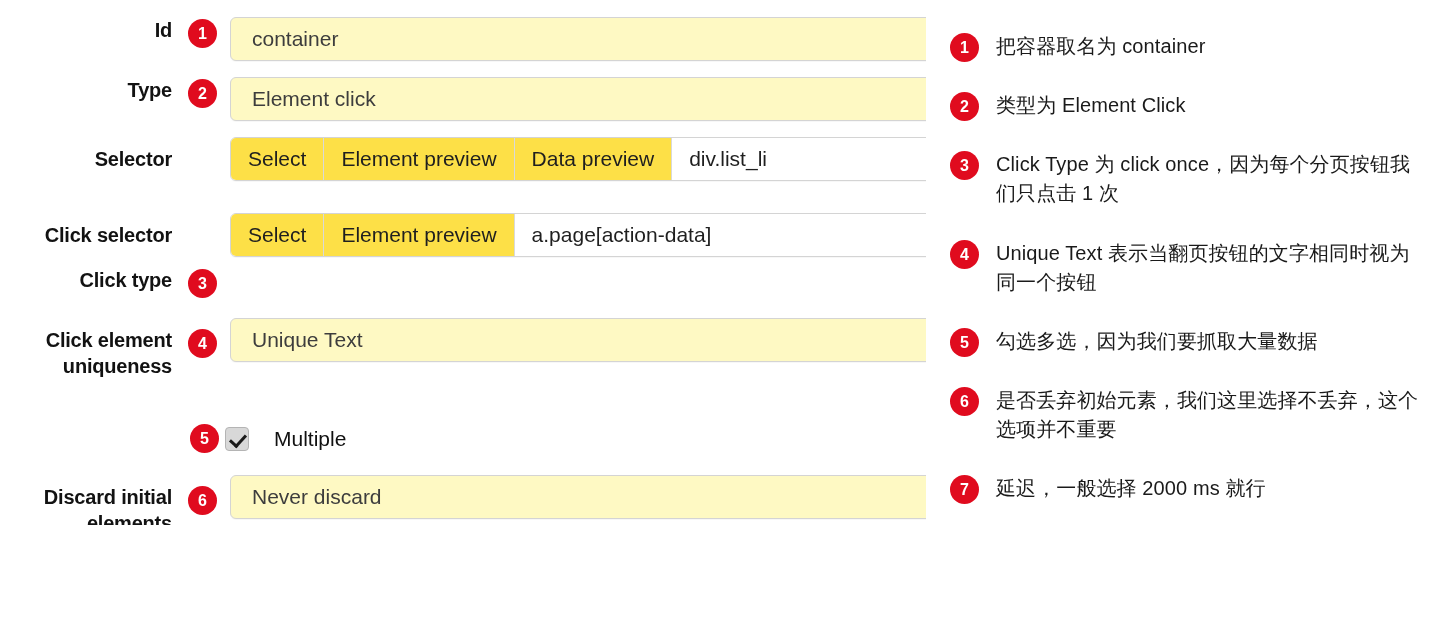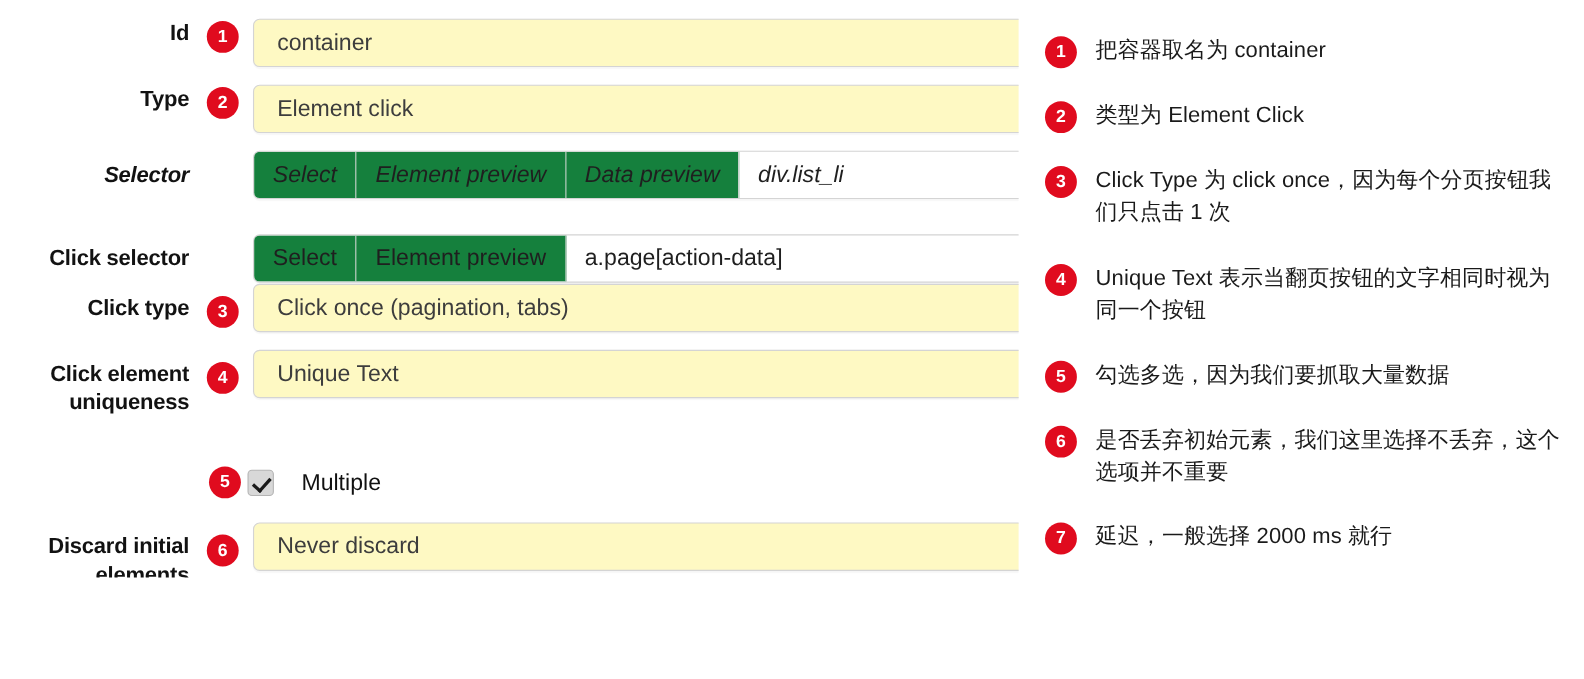--- a/index.html
+++ b/index.html
@@ -107,21 +107,21 @@
   }
   .seg-btn {
     display: flex;
     align-items: center;
     justify-content: center;
     border-right: 1px solid #d9d9d9;
     font-size: 21px;
     color: #1f1f1f;
     padding: 0 17px;
     white-space: nowrap;
-    background: #15803d;
+    background: #fde047;
   }
   .seg-value {
     display: flex;
     align-items: center;
     font-size: 21px;
     color: #1f1f1f;
     padding: 0 17px;
     white-space: nowrap;
     flex: 1 1 auto;
   }
@@ -203,21 +203,21 @@
   <div class="form-row" style="top:77px;">
     <div class="row-label">Type</div>
     <div class="badge-slot">
       <span class="badge">2</span>
     </div>
     <div class="field-slot">
       <div class="input-box">Element click</div>
     </div>
   </div>
 
-  <div class="form-row" style="top:137px;font-style:italic;">
+  <div class="form-row" style="top:137px;">
     <div class="row-label" style="padding-top:9px;">Selector</div>
     <div class="badge-slot"></div>
     <div class="field-slot">
       <div class="seg-group">
         <div class="seg-btn">Select</div>
         <div class="seg-btn">Element preview</div>
         <div class="seg-btn">Data preview</div>
         <div class="seg-value">div.list_li</div>
       </div>
     </div>
@@ -233,23 +233,20 @@
         <div class="seg-value">a.page[action-data]</div>
       </div>
     </div>
   </div>
 
   <div class="form-row" style="top:258px;">
     <div class="row-label" style="padding-top:9px;">Click type</div>
     <div class="badge-slot" style="padding-top:11px;">
       <span class="badge">3</span>
     </div>
-    <div class="field-slot">
-      <div class="input-box">Click once (pagination, tabs)</div>
-    </div>
   </div>
 
   <div class="form-row" style="top:318px;">
     <div class="row-label" style="padding-top:9px;">Click element uniqueness</div>
     <div class="badge-slot" style="padding-top:11px;">
       <span class="badge">4</span>
     </div>
     <div class="field-slot">
       <div class="input-box">Unique Text</div>
     </div>

